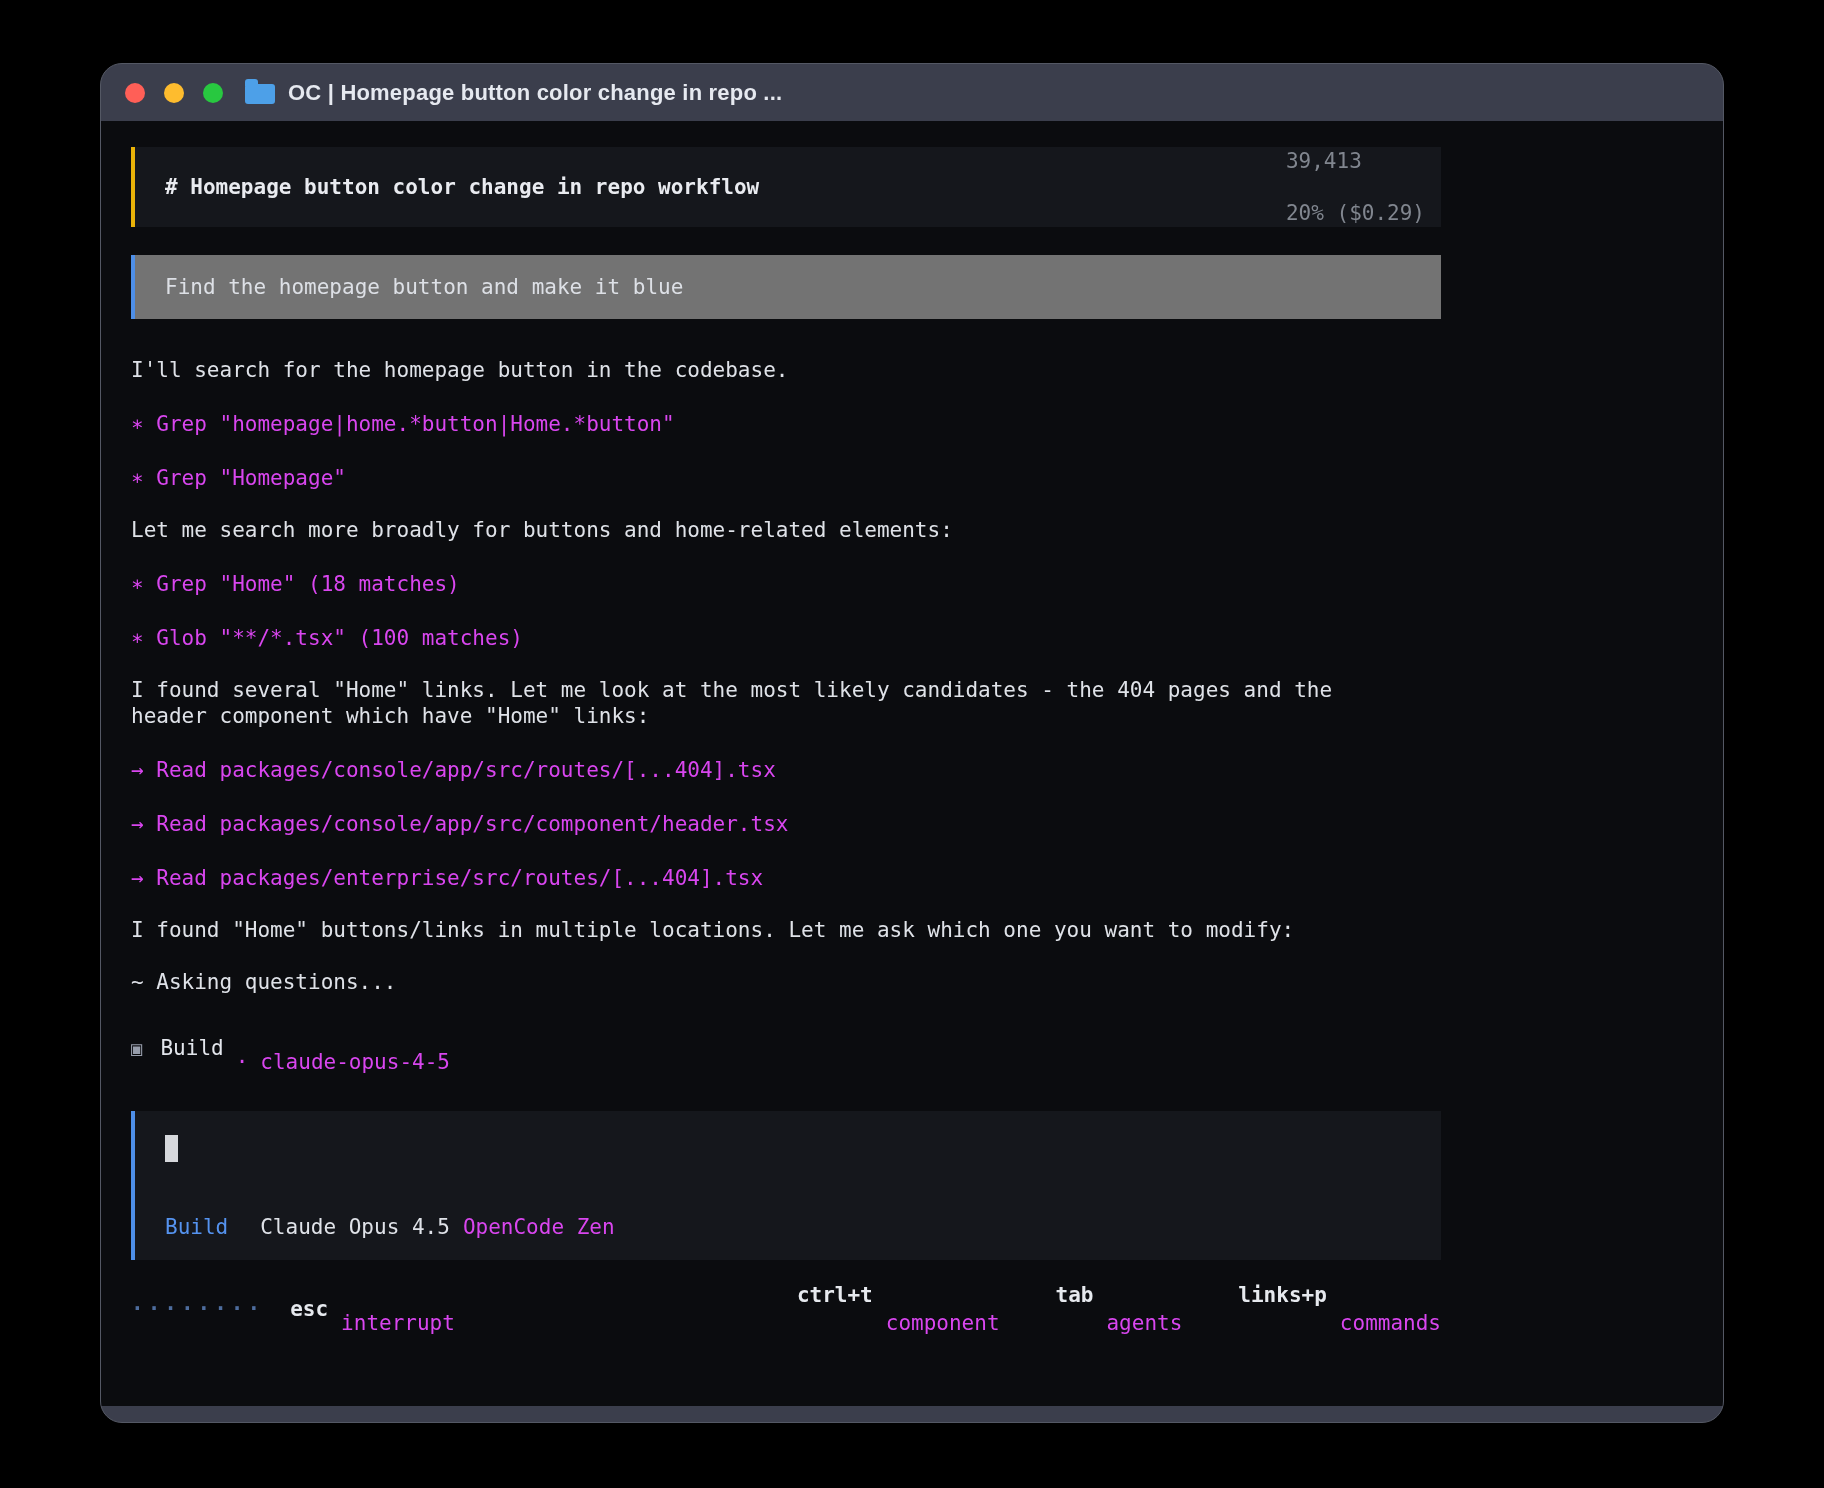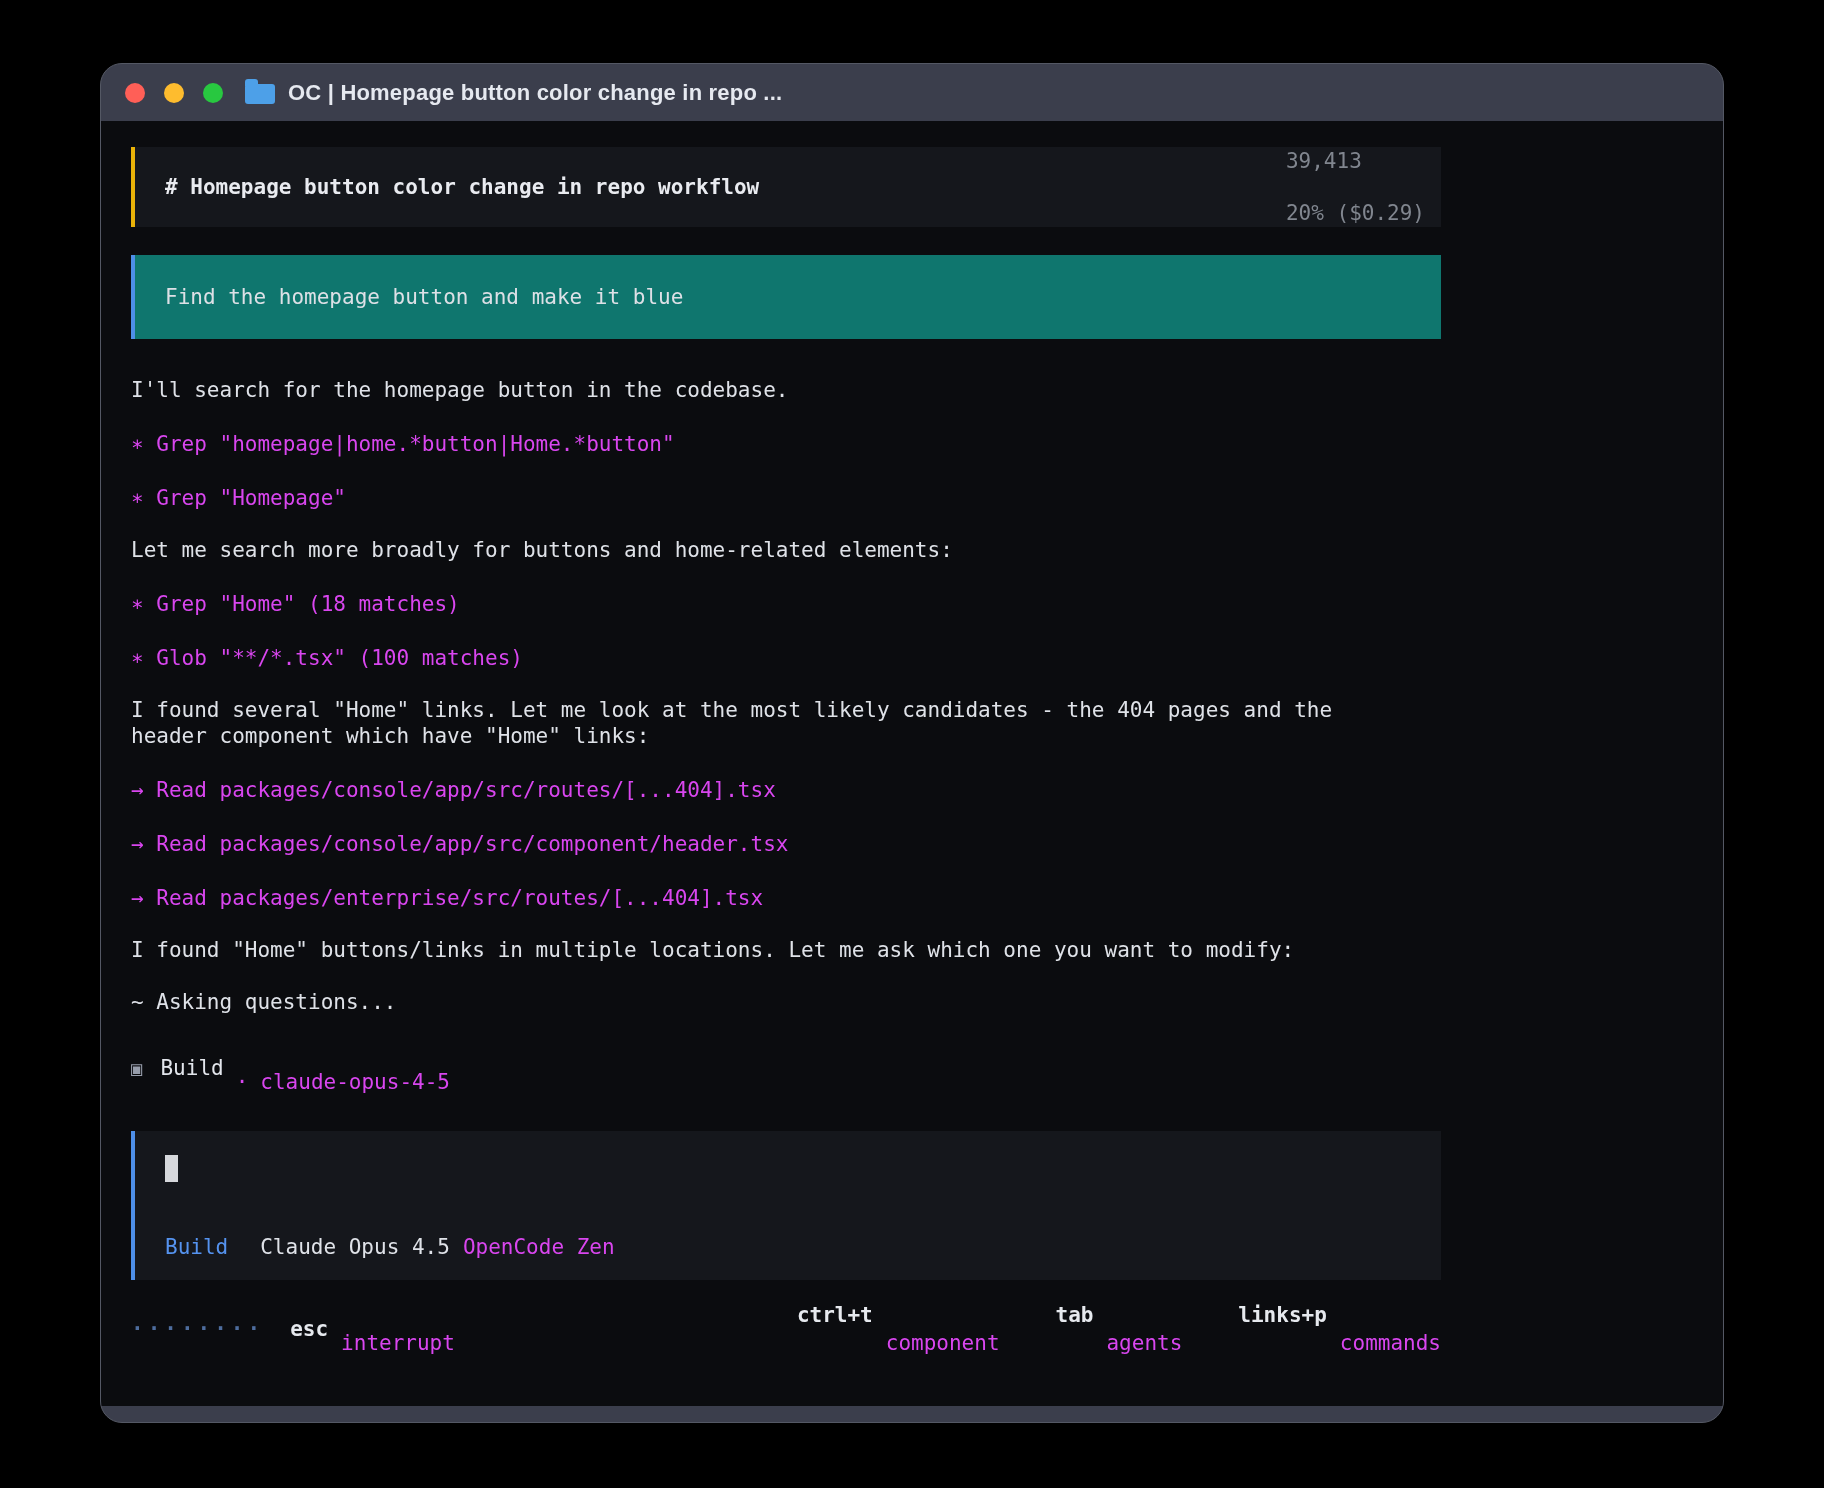--- a/index.html
+++ b/index.html
@@ -46,22 +46,22 @@
     background: #15171c;
     border-left: 4px solid #eab308;
     display: flex; align-items: center; justify-content: space-between;
     padding: 0 16px 0 30px;
     margin-bottom: 28px;
   }
   .htitle { font-weight: 700; color: #e9ebf0; white-space: pre; }
   .hstats { display: flex; gap: 26px; color: #81868f; flex-direction: column; }
 
   .ublock {
-    height: 84px;
-    background: #0f766e;
+    height: 64px;
+    background: #737373;
     border-left: 4px solid #4e8fe8;
     display: flex; align-items: center;
     padding: 0 30px;
     margin-bottom: 38px;
     color: #dde0e6;
   }
 
   .para { margin-bottom: 26px; }
   .line { white-space: pre; }
   .dim { color: #d946ef; margin-top: 28px; }

